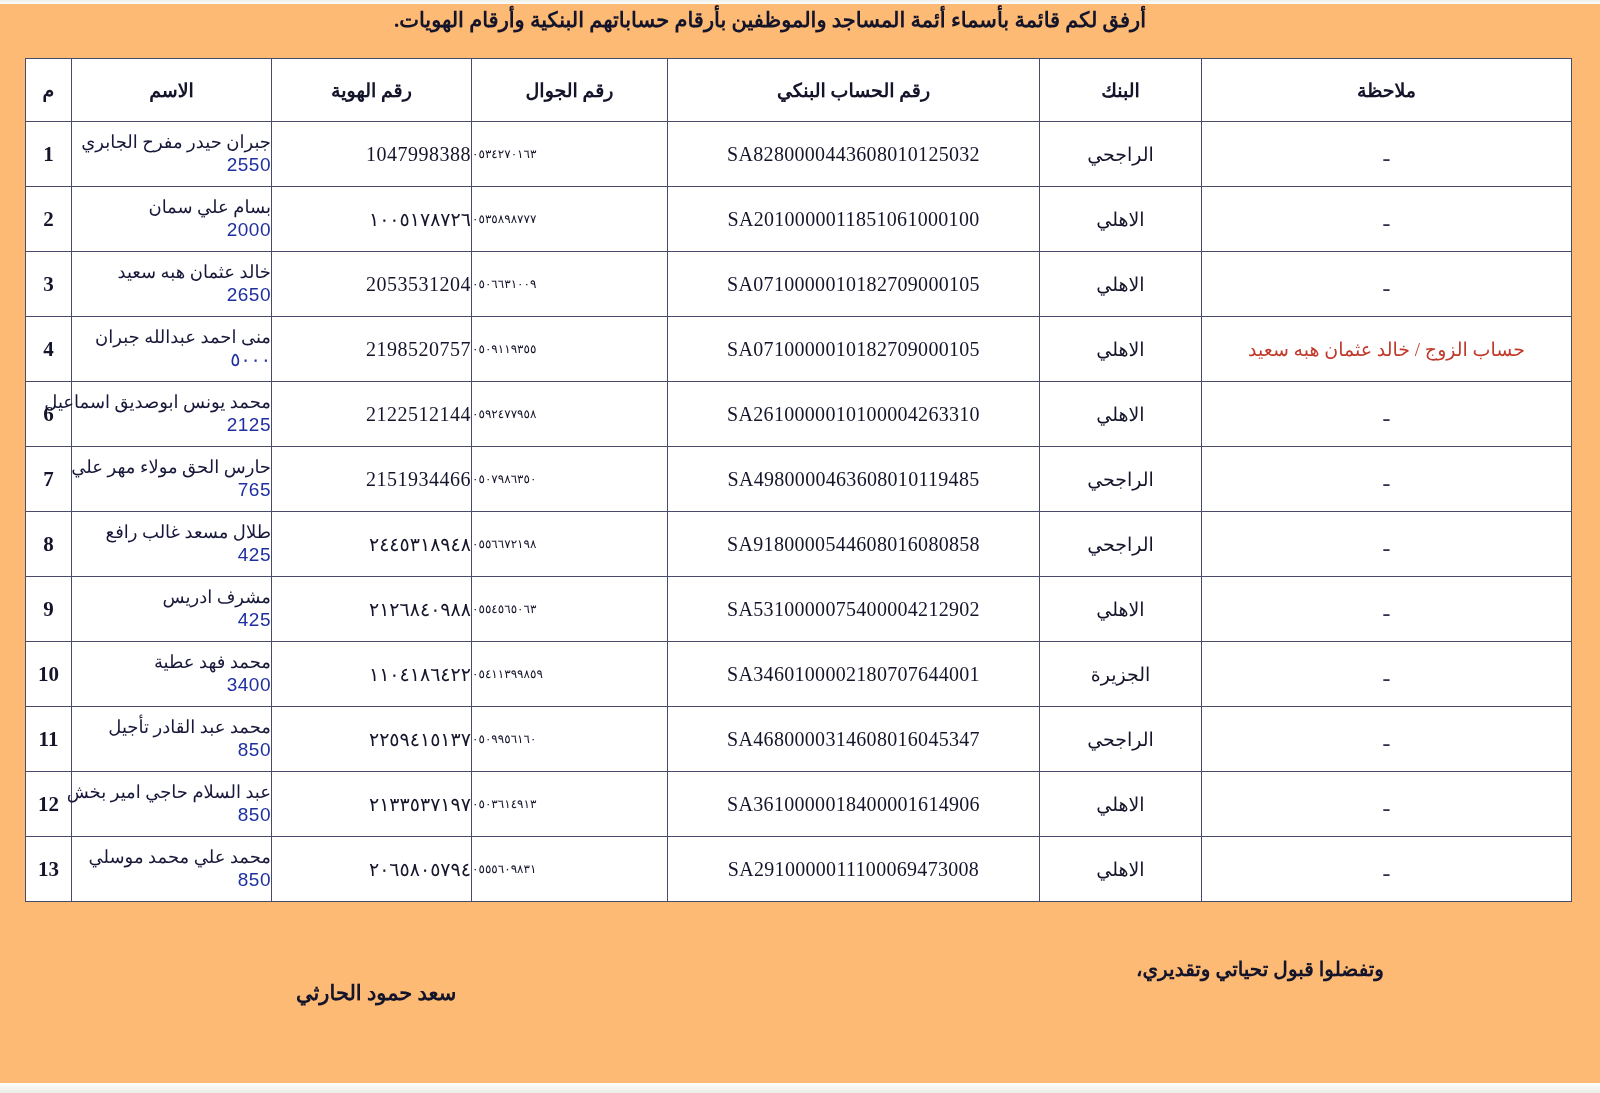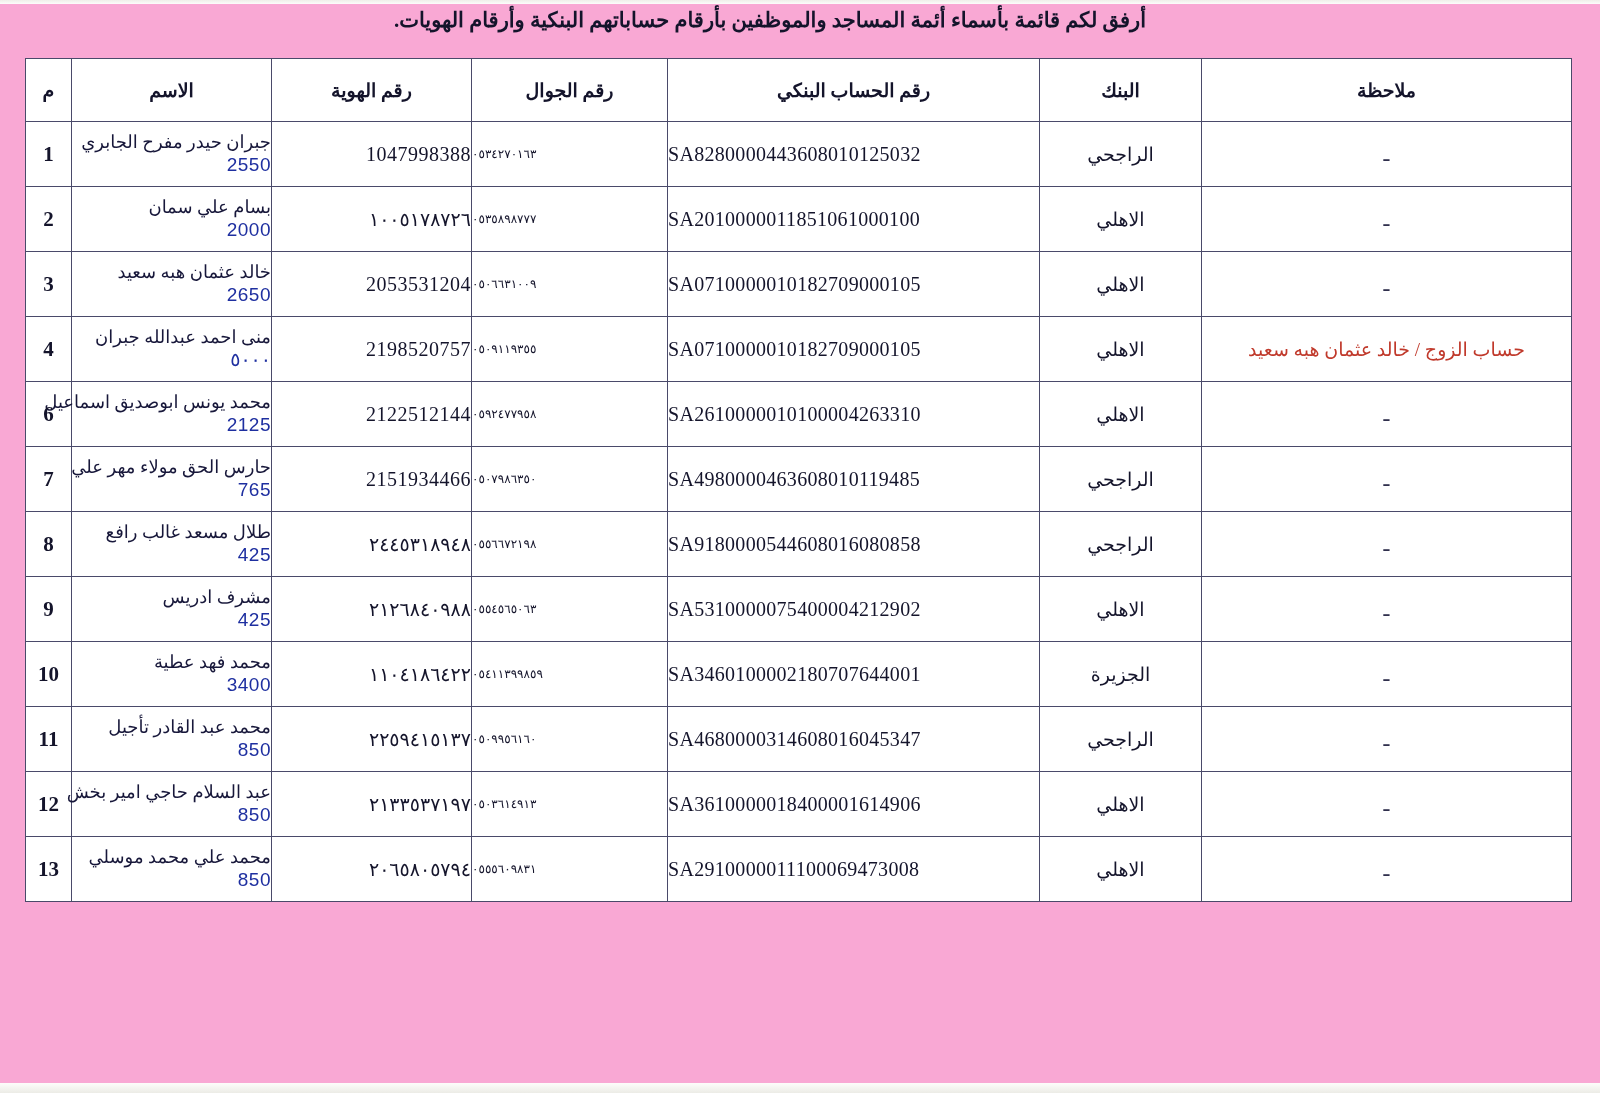--- a/index.html
+++ b/index.html
@@ -12,21 +12,21 @@
     height: 1093px;
     font-family: "Liberation Serif", serif;
     color: #1a1a2e;
     position: relative;
     overflow: hidden;
   }
   .page {
     position: relative;
     width: 1600px;
     height: 1093px;
-    background: #f9a8d4;
+    background: #fdba74;
   }
   .doc-title {
     position: absolute;
     top: 8px;
     left: 0;
     right: 0;
     text-align: center;
     font-size: 21px;
     font-weight: bold;
     letter-spacing: 0px;
@@ -107,21 +107,21 @@
     margin-top: 8px;
   }
   .mobile-cell {
     text-align: left;
     font-size: 12px;
     color: #14142b;
     letter-spacing: 2px;
     direction: ltr;
   }
   .iban-cell {
-    text-align: left;
+    text-align: center;
     font-size: 20px;
     color: #14142b;
     direction: ltr;
     letter-spacing: 0.3px;
   }
   .bank-cell {
     text-align: center;
     font-size: 19px;
     color: #14142b;
   }
@@ -346,15 +346,19 @@
             <td class="name-cell">
               <span class="name-main">محمد علي محمد موسلي</span>
               <span class="name-note">850</span>
             </td>
             <td class="num">13</td>
           </tr>
         </tbody>
     </table>
   </div>
 
+  <div class="footer">
+    <div class="closing">وتفضلوا قبول تحياتي وتقديري،</div>
+    <div class="signature">سعد حمود الحارثي</div>
+  </div>
 
   <div class="page-edge-bottom"></div>
 </div>
 
 </body></html>

